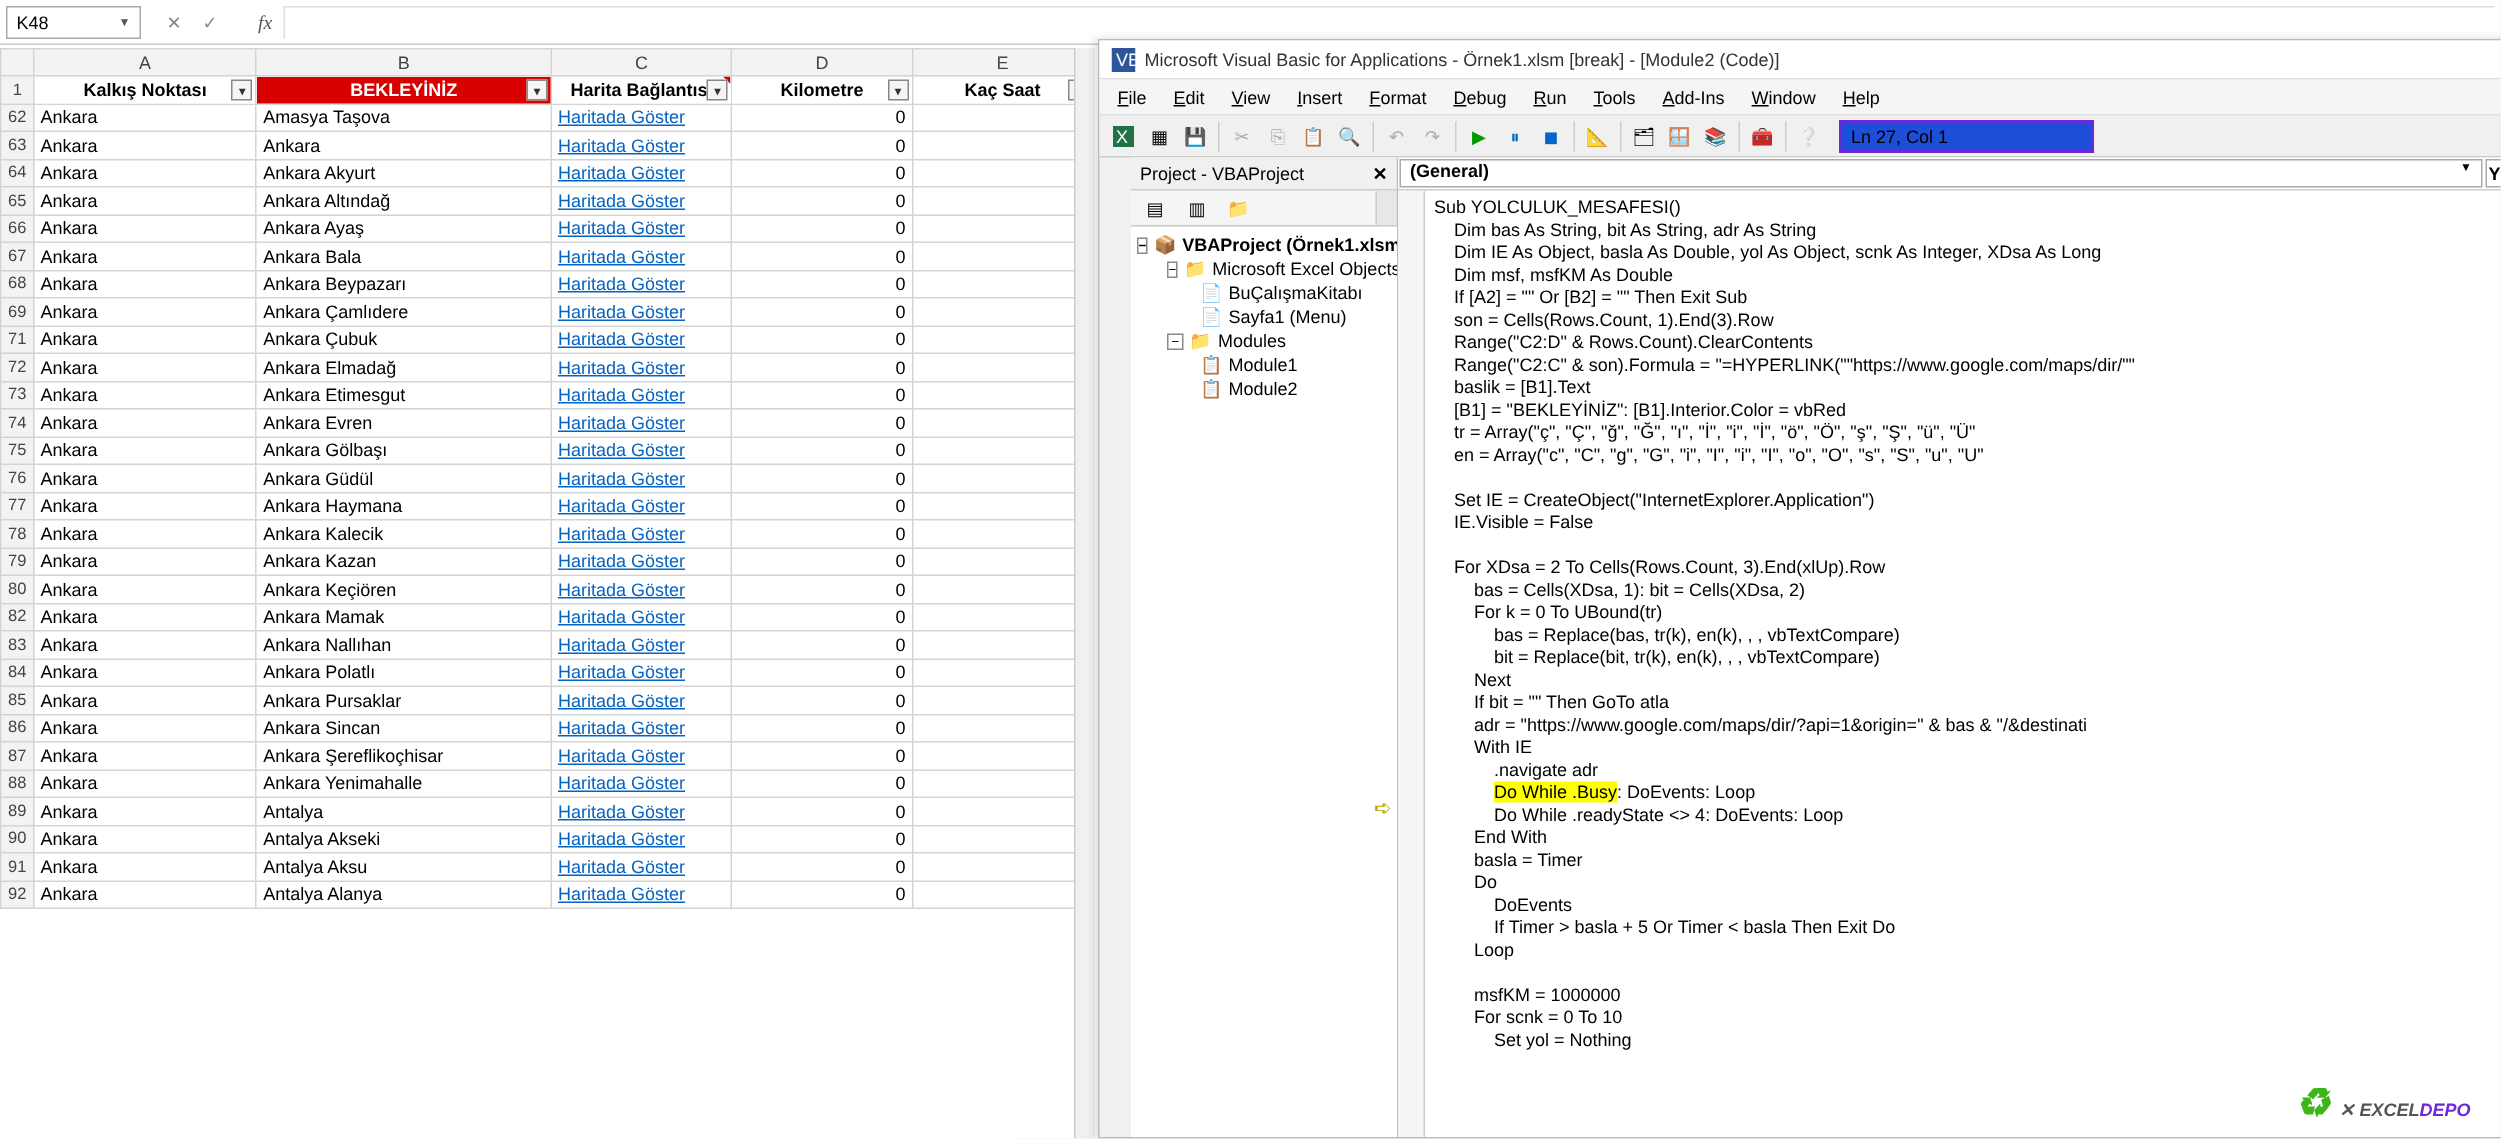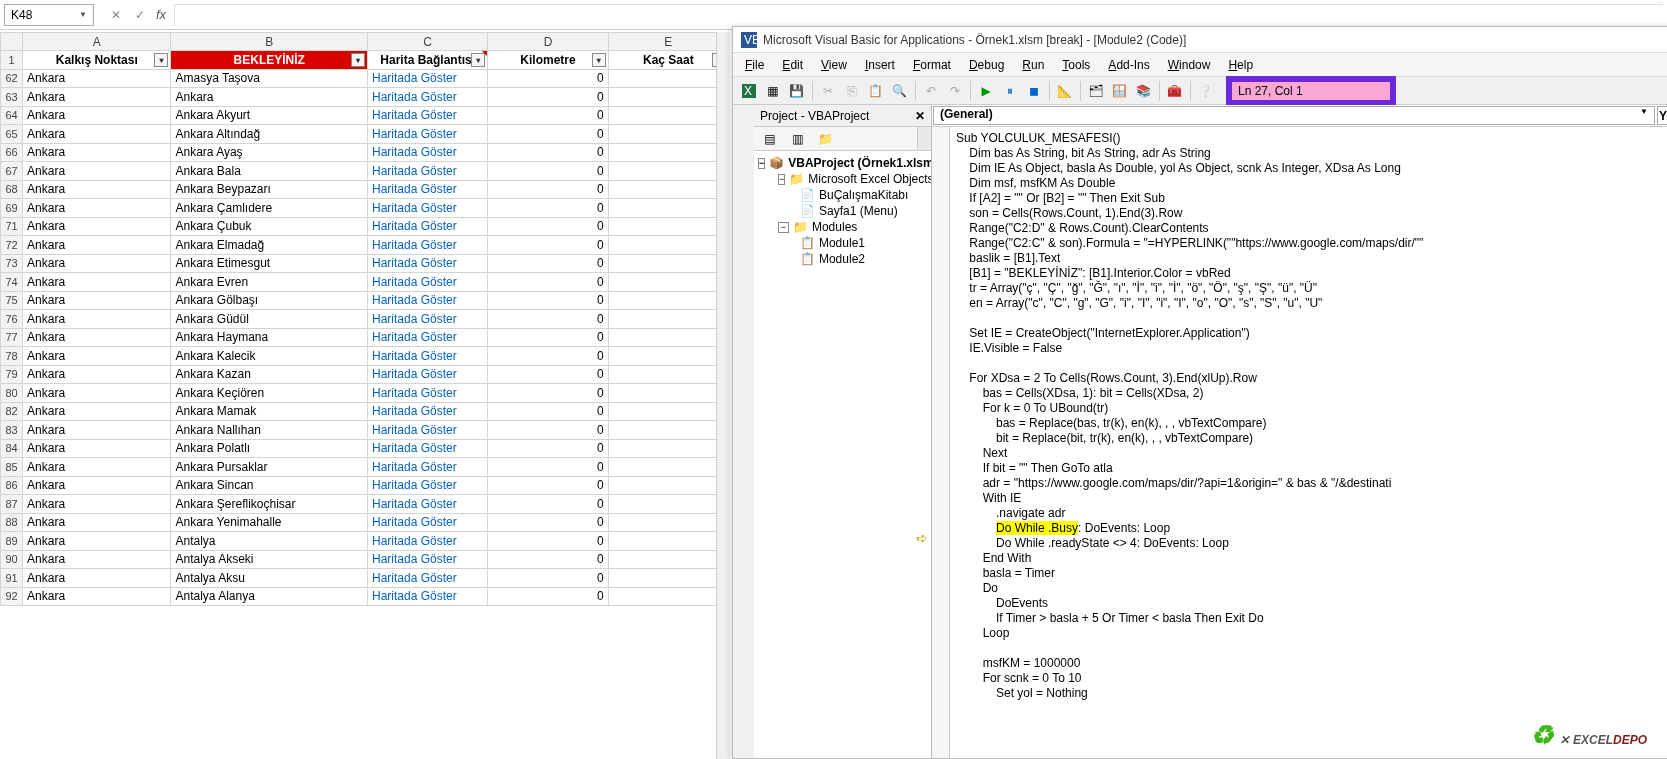--- a/index.html
+++ b/index.html
@@ -3,48 +3,48 @@
 <meta charset="utf-8">
 <style>
 * { margin: 0; padding: 0; box-sizing: border-box; font-family: "Segoe UI", Tahoma, sans-serif; font-size: 12px; }
 body { background: #fff; width: 1667px; height: 759px; overflow: hidden; position: relative; }
 
 
 .excel-top { display: flex; align-items: center; height: 30px; border-bottom: 1px solid #ccc; padding: 4px; }
 .name-box { width: 90px; height: 22px; border: 1px solid #aaa; background: #fff; display: flex; align-items: center; padding: 0 6px; margin-right: 10px; }
 .name-box .dd { margin-left: auto; font-size: 8px; color: #555; }
 .fb-btn { width: 24px; height: 22px; display: flex; align-items: center; justify-content: center; color: #888; }
-.fx { font-style: italic; font-family: Liberation Sans, sans-serif; font-size: 13px; color: #555; margin-left: 4px; }
+.fx { font-style: italic; font-family: Liberation Serif, serif; font-size: 13px; color: #555; margin-left: 20px; }
 .formula-input { flex: 1; height: 22px; border-top: 1px solid #ddd; border-left: 1px solid #ddd; margin-left: 8px; }
 
 
 .excel-area { position: absolute; left: 0; top: 32px; width: 730px; height: 727px; overflow: hidden; border-right: 1px solid #ccc; }
 .grid { border-collapse: collapse; width: 100%; }
 .grid th.colhead, .grid th.rownum { background: #f3f3f3; border: 1px solid #d4d4d4; font-weight: normal; color: #444; }
 .grid th.colhead { height: 18px; }
 .grid th.rownum { width: 22px; font-size: 11px; }
 .grid td { border: 1px solid #d4d4d4; height: 18.5px; padding: 0 4px; white-space: nowrap; overflow: hidden; }
 .hcell { background: #fff; position: relative; font-weight: bold; text-align: center; }
 .hcell.red { background: #d90000; color: #fff; }
 .filter { position: absolute; right: 2px; top: 2px; width: 14px; height: 14px; border: 1px solid #888; background: #f5f5f5; font-size: 8px; display: flex; align-items: center; justify-content: center; color: #333; }
-.link { color: #0563c1; text-align: left; }
+.link { color: #0563c1; text-decoration: underline; text-align: left; }
 .num { text-align: right; }
 .redmark::before { content:""; position:absolute; top:0; right:0; width:0; height:0; border-left:5px solid transparent; border-top:5px solid #c00; }
 
 
 .vbe { position: absolute; left: 732px; top: 26px; width: 1037px; height: 733px; border: 1px solid #bbb; background: #f0f0f0; box-shadow: -2px 0 6px rgba(0,0,0,0.15); }
 .vbe-title { height: 26px; background: #fff; border-bottom: 1px solid #ddd; display: flex; align-items: center; padding: 0 8px; gap: 6px; color: #333; font-size: 13px; }
 .vbe-title .vbicon { width: 16px; height: 16px; display: inline-block; }
 .vbe-menu { height: 24px; background: #f5f5f5; display: flex; align-items: center; padding: 0 4px; gap: 2px; border-bottom: 1px solid #ddd; }
 .vbe-menu span { padding: 2px 8px; cursor: default; }
 .vbe-menu span u { text-decoration: underline; }
 .vbe-tool { height: 28px; background: #f0f0f0; display: flex; align-items: center; padding: 0 4px; gap: 0px; border-bottom: 1px solid #ccc; }
 .tbtn { width: 24px; height: 22px; display: flex; align-items: center; justify-content: center; cursor: default; }
 .tsep { width: 1px; height: 20px; background: #ccc; margin: 0 3px; }
-.lncol { margin-left: 8px; border: 6px solid #6d28d9; padding: 2px 6px; background: #f9a8d4; width: 170px; }
+.lncol { margin-left: 8px; border: 2px solid #6d28d9; padding: 2px 6px; background: #1d4ed8; width: 170px; }
 
 .vbe-body { display: flex; height: calc(100% - 78px); }
 .proj-pane { width: 178px; border-right: 1px solid #bbb; background: #f5f5f5; display: flex; flex-direction: column; margin-left: 21px; }
 .pane-title { height: 22px; background: #f0f0f0; border-bottom: 1px solid #ccc; display: flex; align-items: center; padding: 0 6px; font-size: 12px; }
 .pane-title .close { margin-left: auto; font-weight: bold; cursor: default; }
 .pane-tool { height: 24px; border-bottom: 1px solid #ccc; display: flex; align-items: center; padding: 0 4px; gap: 4px; position: relative; }
 .pane-tool .sb { position: absolute; right: 0; top:0; bottom:0; width: 14px; background: #e8e8e8; border-left: 1px solid #ccc; }
 .tree { flex: 1; background: #fff; padding: 4px 2px; font-size: 12px; overflow: auto; }
 .tree-item { display: flex; align-items: center; gap: 4px; padding: 1px 0; white-space: nowrap; }
 .tree-item.l1 { padding-left: 2px; font-weight: bold; }
@@ -56,21 +56,21 @@
 .code-dd { height: 22px; display: flex; border-bottom: 1px solid #ccc; }
 .code-dd .sel { flex: 1; border: 1px solid #aaa; background: #fff; margin: 1px; display: flex; align-items: flex-start; padding: 0 6px; font-weight: bold; }
 .code-dd .sel .arr { margin-left: auto; font-size: 8px; }
 .code-dd .sel2 { width: 110px; border: 1px solid #aaa; background: #fff; margin: 1px; display: flex; align-items: center; padding: 0 1px; font-weight: bold; }
 .margin-arrow { position: absolute; left: 916px; top: 530px; color: #b8a800; font-size: 14px; }
 .code { flex: 1; padding: 4px 0 4px 24px; font-family: Consolas, "Courier New", monospace; font-size: 13px; white-space: pre; overflow: hidden; line-height: 15px; position: relative; }
 .code .gutter { position: absolute; left: 0; top: 0; bottom: 0; width: 18px; background: #f5f5f5; border-right: 1px solid #ccc; }
 .hl { background: #ffff00; }
 .watermark { position: absolute; right: 20px; bottom: 8px; font-size: 22px; font-weight: bold; font-style: italic; }
 .watermark .x { color: #555; }
-.watermark .depo { color: #7f1d1d; text-align: right; }
+.watermark .depo { color: #6d28d9; text-align: right; }
 .wm-icon { color: #3fb618; font-size: 26px; }
 .scroll-v { position: absolute; top: 32px; right: 0; width: 14px; bottom: 0; background: #f0f0f0; border-left: 1px solid #ccc; }
 .excel-spacer { height: 40px; }
 </style>
 </head>
 <body>
 
 <div class="excel-top">
   <div class="name-box">
     <span>K48</span>

